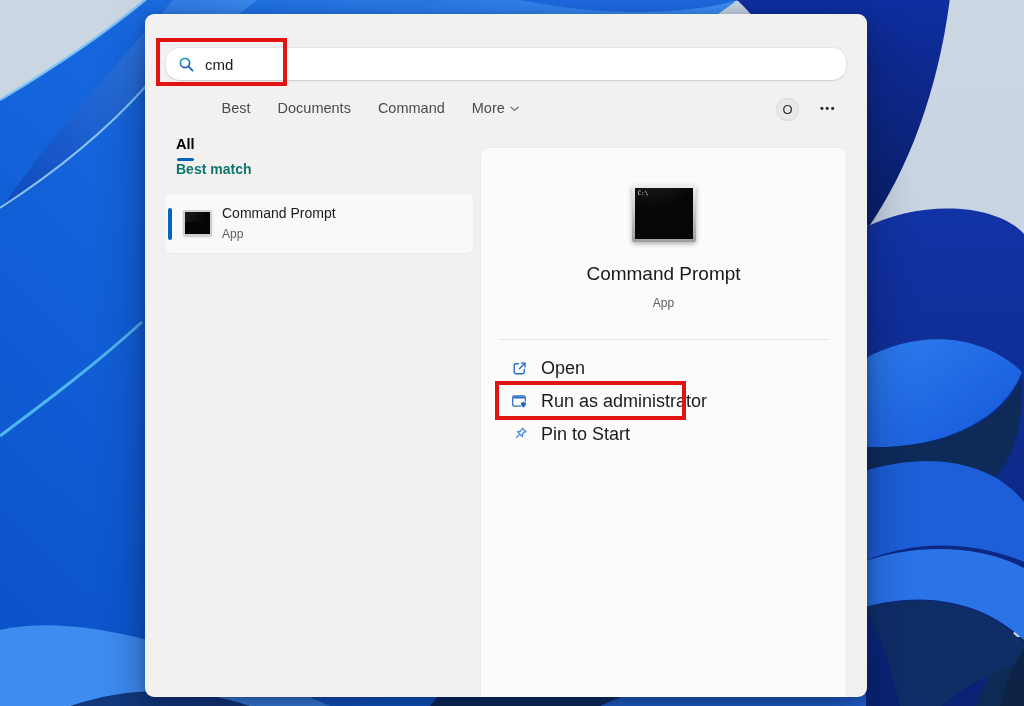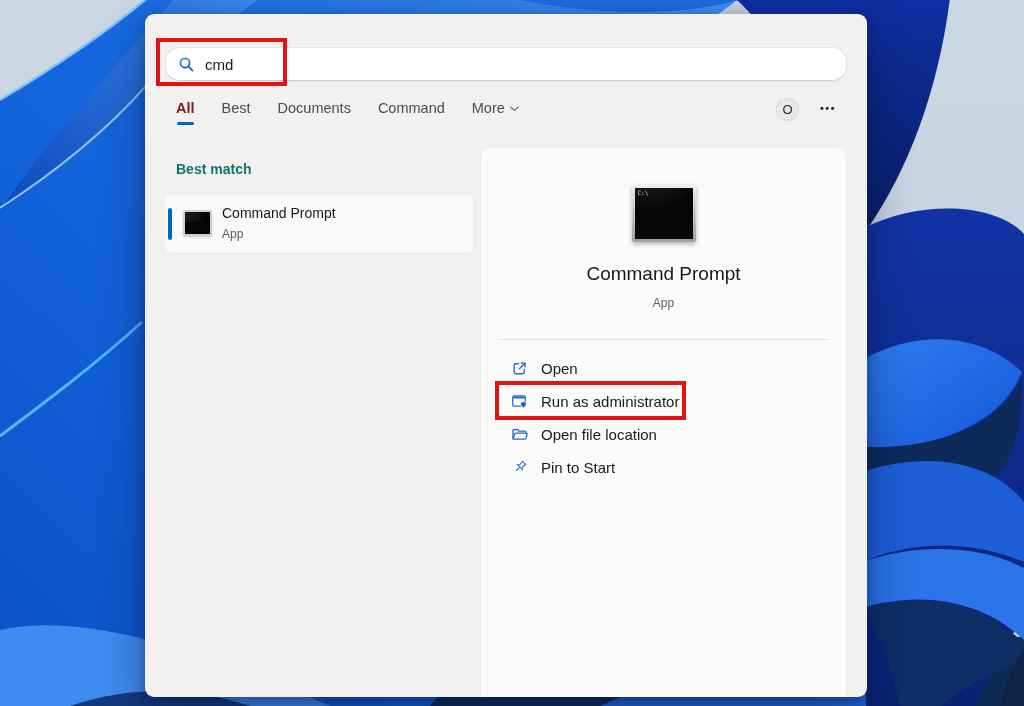--- a/index.html
+++ b/index.html
@@ -40,21 +40,21 @@
 
   
   .annotation{position:absolute;border:4px solid var(--annotation);background:transparent;pointer-events:none;z-index:50;}
   .annotation.search-box{left:11px;top:24px;width:131px;height:48px;}
   .annotation.admin-box{left:14px;top:233px;width:191px;height:39px;}
 
   
   .tabs{position:absolute;left:31px;top:86px;display:flex;gap:27px;align-items:flex-start;}
   .tab{font-size:14.5px;color:#4c4c4c;text-align:center;cursor:default;}
   .tab .lbl{display:inline-flex;align-items:center;gap:5px;}
-  .tab.active .lbl{color:#7f1d1d;font-weight:700;}
+  .tab.active .lbl{color:#000000;font-weight:700;margin-top:36px;}
   .tab .bar{display:none;}
   .tab.active .bar{display:block;width:17px;height:3px;border-radius:2px;background:var(--accent);margin:6px auto 0;}
   .chev{margin-top:1px;}
 
   .avatar{
     position:absolute;left:631px;top:84px;width:23px;height:23px;border-radius:50%;
     background:#e9e8e7;display:flex;align-items:center;justify-content:center;
     font-size:13px;color:#2c2c2c;box-shadow:inset 0 0 0 1px #dcdcdc;
   }
   .ellipsis{
@@ -96,21 +96,21 @@
     border-radius:50%;background:radial-gradient(ellipse at 30% 10%,rgba(255,255,255,.14),rgba(255,255,255,0) 65%);}
   .cmd-prompt-txt{position:absolute;left:3px;top:2px;font-family:"DejaVu Sans Mono",monospace;
     font-size:6px;color:#dcdcdc;letter-spacing:0;line-height:6px;}
   .panel-title{position:absolute;left:0;right:0;top:115px;text-align:center;font-size:19px;color:#1a1a1a;}
   .panel-sub{position:absolute;left:0;right:0;top:148px;text-align:center;font-size:12px;color:var(--text-secondary);}
   .divider{position:absolute;left:17px;right:17px;top:191px;height:1px;background:#e7e6e5;}
 
   .actions{position:absolute;left:0;right:0;top:204px;}
   .action-row{height:33px;display:flex;align-items:center;padding-left:30px;gap:13px;}
   .action-row svg{flex:0 0 auto;}
-  .action-label{font-size:15px;color:var(--text-primary);}
+  .action-label{font-size:18px;color:var(--text-primary);}
 </style>
 </head>
 <body>
 
 <div class="stage">
 
   <svg class="wallpaper" viewBox="0 0 1024 706" preserveAspectRatio="none">
     <defs>
       <linearGradient id="bgG" x1="0" y1="0" x2="0" y2="1">
         <stop offset="0" style="stop-color:var(--wallpaper-bg-top,#ccd7e4)"></stop>
@@ -244,27 +244,20 @@
 
         <div class="action-row">
           <svg width="17" height="17" viewBox="0 0 16 16" fill="none">
             <rect x="1.6" y="2.6" width="11.8" height="9.8" rx="1.5" stroke="var(--icon-blue,#2a6bc6)" stroke-width="1.2"></rect>
             <path d="M2.2 3.2h10.6v2H2.2z" fill="var(--icon-blue,#2a6bc6)"></path>
             <path d="M11.7 7.9c.95.6 2 .85 2.85.85 0 2.7-1.05 4.4-2.85 5.25-1.8-.85-2.85-2.55-2.85-5.25.85 0 1.9-.25 2.85-.85z" fill="#1e63b8" stroke="#fbfbfa" stroke-width="0.9"></path>
           </svg>
           <span class="action-label">Run as administrator</span>
         </div>
 
-        <div class="action-row">
-          <svg width="17" height="17" viewBox="0 0 16 16" fill="none" stroke="var(--icon-blue,#2a6bc6)" stroke-width="1.25" stroke-linecap="round" stroke-linejoin="round">
-            <path d="M1.9 12V4.3c0-.55.45-1 1-1h3.1l1.6 1.6h5.5c.55 0 1 .45 1 1v1"></path>
-            <path d="M1.9 12l1.8-4.6c.16-.4.55-.7 1-.7h9.5c.7 0 1.17.7.95 1.35l-1.3 3.6c-.15.42-.55.7-1 .7H2.8c-.5 0-.9-.4-.9-.35z"></path>
-          </svg>
-          <span class="action-label">Open file location</span>
-        </div>
 
         <div class="action-row">
           <svg width="17" height="17" viewBox="0 0 16 16" fill="none" stroke="#4a86d8" stroke-width="1.2" stroke-linecap="round" stroke-linejoin="round">
             <g transform="rotate(45 8 8)">
               <path d="M5.6 1.9h4.8M6.3 1.9v3.8L4.7 7.5h6.6L9.7 5.7V1.9"></path>
               <path d="M8 7.5v4.4"></path>
             </g>
           </svg>
           <span class="action-label">Pin to Start</span>
         </div>

